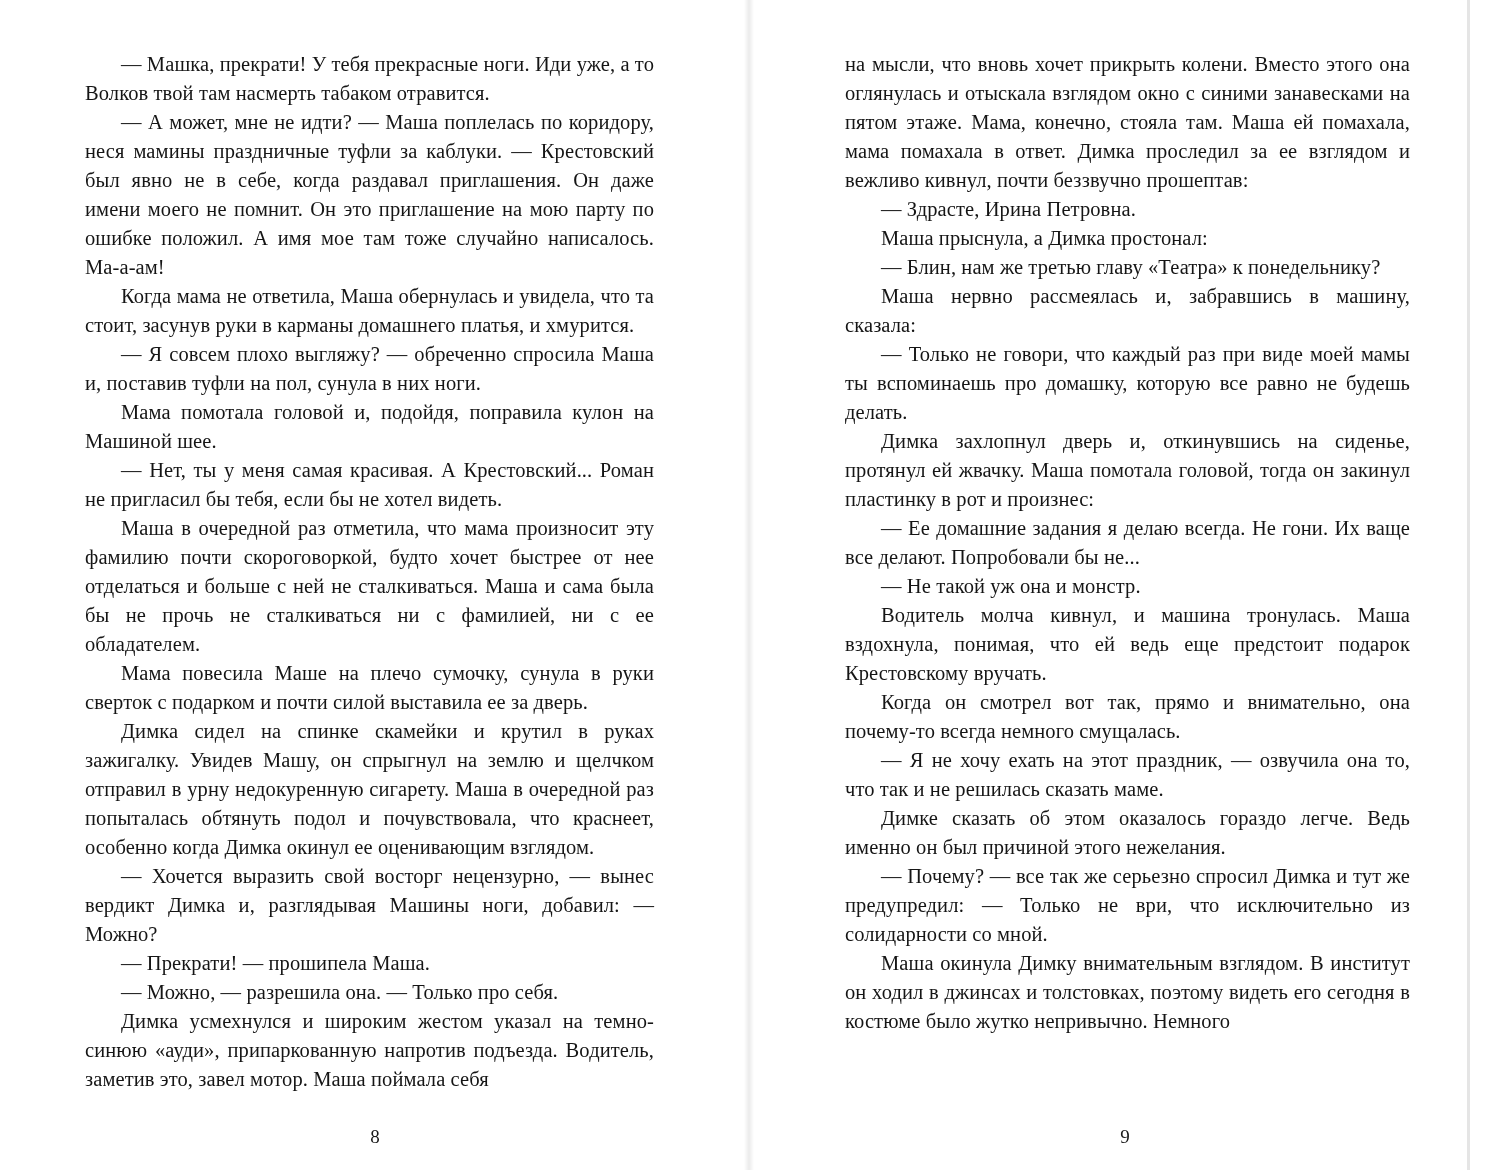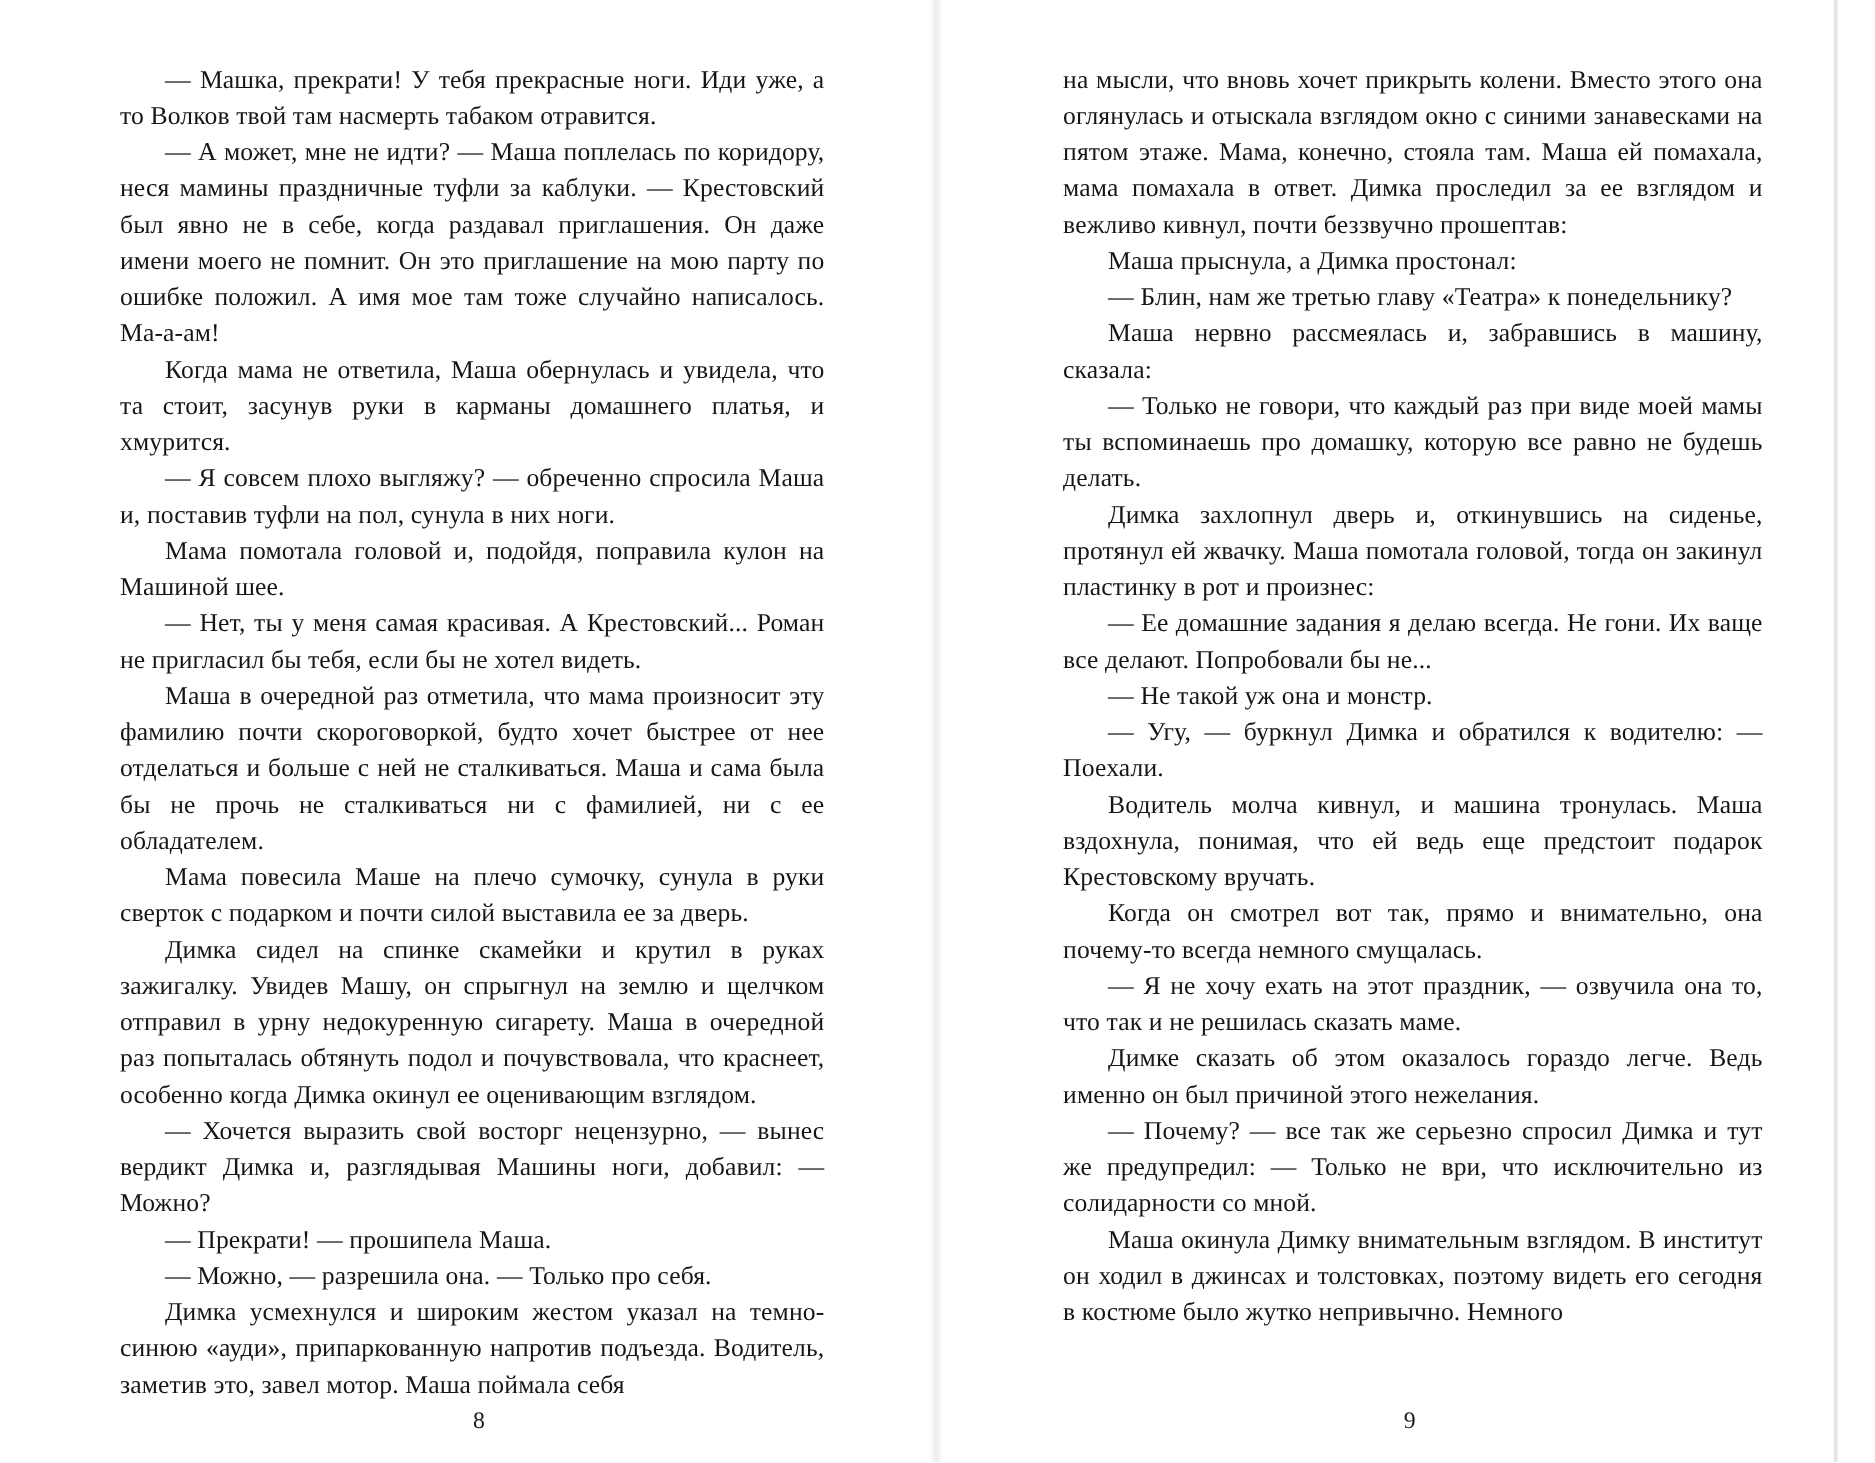--- a/index.html
+++ b/index.html
@@ -16,21 +16,21 @@
     color: #151515;
     overflow: hidden;
     display: flex;
   }
   .page {
     position: relative;
     box-sizing: border-box;
     width: 750px;
     height: 1170px;
   }
-  .page-left  { padding: 50px 96px 0 85px; margin-left: 11px; }
+  .page-left  { padding: 50px 96px 0 85px; }
   .page-right { padding: 50px 90px 16px 95px; }
   .page-text p {
     margin: 0;
     font-size: 20.5px;
     line-height: 29px;
     text-align: justify;
     text-indent: 36px;
     letter-spacing: 0.1px;
     hyphens: auto;
     -webkit-hyphens: auto;
@@ -84,28 +84,28 @@
         <p>— Прекрати! — прошипела Маша.</p>
         <p>— Можно, — разрешила она. — Только про себя.</p>
         <p>Димка усмехнулся и широким жестом указал на темно-синюю «ауди», припаркованную напротив подъезда. Водитель, заметив это, завел мотор. Маша поймала себя</p>
       </div>
     <div class="page-number">8</div>
   </div>
 
   <div class="page page-right">
     <div class="page-text">
         <p class="no-indent">на мысли, что вновь хочет прикрыть колени. Вместо этого она оглянулась и отыскала взглядом окно с синими занавесками на пятом этаже. Мама, конечно, стояла там. Маша ей помахала, мама помахала в ответ. Димка проследил за ее взглядом и вежливо кивнул, почти беззвучно прошептав:</p>
+        <p>— Здрасте, Ирина Петровна.</p>
         <p>Маша прыснула, а Димка простонал:</p>
         <p>— Блин, нам же третью главу «Театра» к понедельнику?</p>
         <p>Маша нервно рассмеялась и, забравшись в машину, сказала:</p>
         <p>— Только не говори, что каждый раз при виде моей мамы ты вспоминаешь про домашку, которую все равно не будешь делать.</p>
         <p>Димка захлопнул дверь и, откинувшись на сиденье, протянул ей жвачку. Маша помотала головой, тогда он закинул пластинку в рот и произнес:</p>
         <p>— Ее домашние задания я делаю всегда. Не гони. Их ваще все делают. Попробовали бы не...</p>
         <p>— Не такой уж она и монстр.</p>
-        <p>— Угу, — буркнул Димка и обратился к водителю: — Поехали.</p>
         <p>Водитель молча кивнул, и машина тронулась. Маша вздохнула, понимая, что ей ведь еще предстоит подарок Крестовскому вручать.</p>
         <p>Когда он смотрел вот так, прямо и внимательно, она почему-то всегда немного смущалась.</p>
         <p>— Я не хочу ехать на этот праздник, — озвучила она то, что так и не решилась сказать маме.</p>
         <p>Димке сказать об этом оказалось гораздо легче. Ведь именно он был причиной этого нежелания.</p>
         <p>— Почему? — все так же серьезно спросил Димка и тут же предупредил: — Только не ври, что исключительно из солидарности со мной.</p>
         <p>Маша окинула Димку внимательным взглядом. В институт он ходил в джинсах и толстовках, поэтому видеть его сегодня в костюме было жутко непривычно. Немного</p>
       </div>
     <div class="page-number">9</div>
   </div>
 

